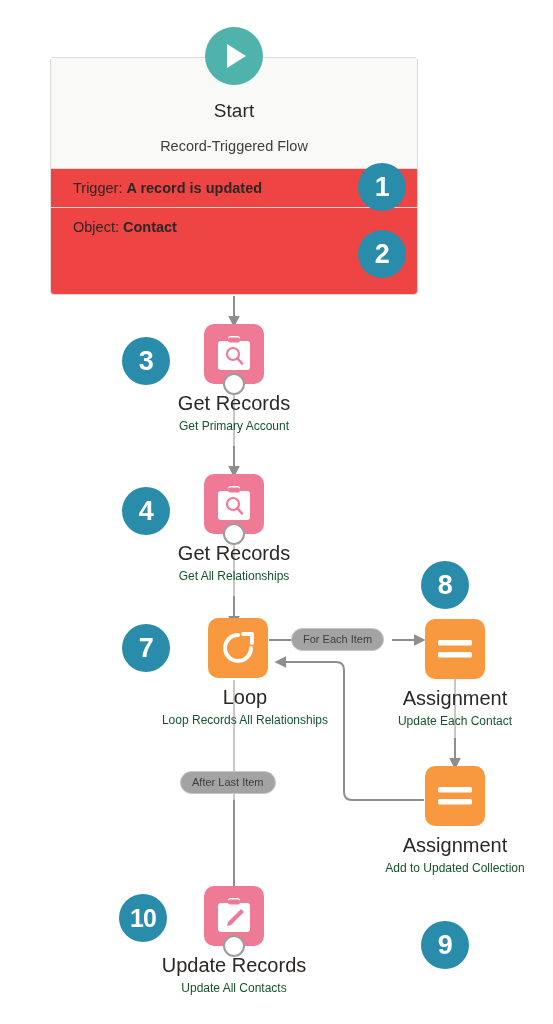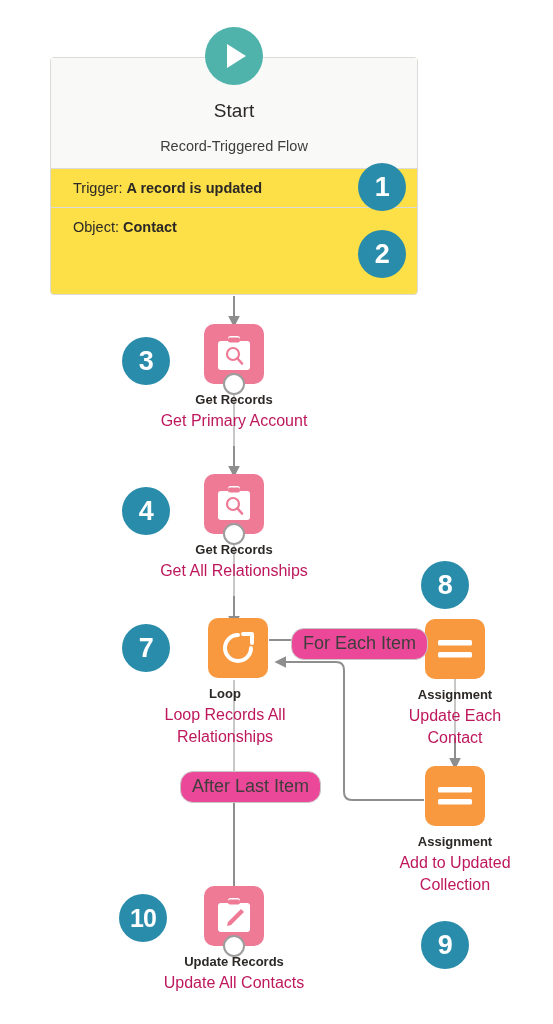--- a/index.html
+++ b/index.html
@@ -8,21 +8,21 @@
     background: #ffffff;
     font-family: "Liberation Sans", sans-serif;
     overflow: hidden;
   }
   #canvas { position: relative; width: 553px; height: 1024px; }
 
   
   .start-card {
     position: absolute; left: 50px; top: 57px;
     width: 368px; height: 238px;
-    background: #fde047;
+    background: #ef4444;
     border: 1px solid #dddbda;
     border-radius: 4px;
   }
   .start-header {
     height: 111px;
     background: #f9f9f8;
     border-bottom: 1px solid #dddbda;
     display: flex; flex-direction: column;
     align-items: center; justify-content: flex-end;
     padding-bottom: 14px;
@@ -86,42 +86,42 @@
     z-index: 6;
   }
 
   
   .node-label {
     position: absolute;
     text-align: center;
     z-index: 3;
   }
   .node-label .nl-title {
-    font-size: 13px; font-weight: bold; color: #2b2826;
+    font-size: 20px; font-weight: normal; color: #2b2826;
     white-space: nowrap;
   }
   .node-label .nl-sub {
-    font-size: 16px; color: #be185d; margin-top: 3px;
+    font-size: 12px; color: #14532d; margin-top: 3px;
     line-height: 1.35;
   }
 
   
   .svg-layer {
     position: absolute; left: 0; top: 0;
     width: 553px; height: 1024px;
     z-index: 1; pointer-events: none;
   }
 
   
   .pill {
     position: absolute;
-    background: #ec4899;
+    background: #a3a3a3;
     border: 1px solid #c9c7c5;
     border-radius: 13px;
-    font-size: 18px; color: #3e3e3c;
+    font-size: 11px; color: #3e3e3c;
     padding: 4px 11px 5px;
     white-space: nowrap;
     z-index: 5;
   }
 </style>
 </head>
 <body>
 
 <div id="canvas">
 
@@ -231,21 +231,21 @@
     <div class="nl-title">Get Records</div>
     <div class="nl-sub">Get All Relationships</div>
   </div>
 
   <div class="node orange" style="left:208px; top:618px;">
     <svg width="36" height="36" viewBox="0 0 36 36">
       <path d="M 18 5 A 13 13 0 1 0 31 18" fill="none" stroke="#ffffff" stroke-width="4" stroke-linecap="round"></path>
       <path d="M 23 4 L 32 4 L 32 13" fill="none" stroke="#ffffff" stroke-width="4" stroke-linecap="round" stroke-linejoin="round"></path>
     </svg>
   </div>
-  <div class="node-label" style="left:130px; top:686px; width:190px;">
+  <div class="node-label" style="left:150px; top:686px; width:190px;">
     <div class="nl-title">Loop</div>
     <div class="nl-sub">Loop Records All Relationships</div>
   </div>
 
   <div class="node orange" style="left:425px; top:619px;">
     <svg width="34" height="22" viewBox="0 0 34 22">
       <rect x="0" y="2" width="34" height="5.5" rx="1.5" fill="#ffffff"></rect>
       <rect x="0" y="14" width="34" height="5.5" rx="1.5" fill="#ffffff"></rect>
     </svg>
   </div>

